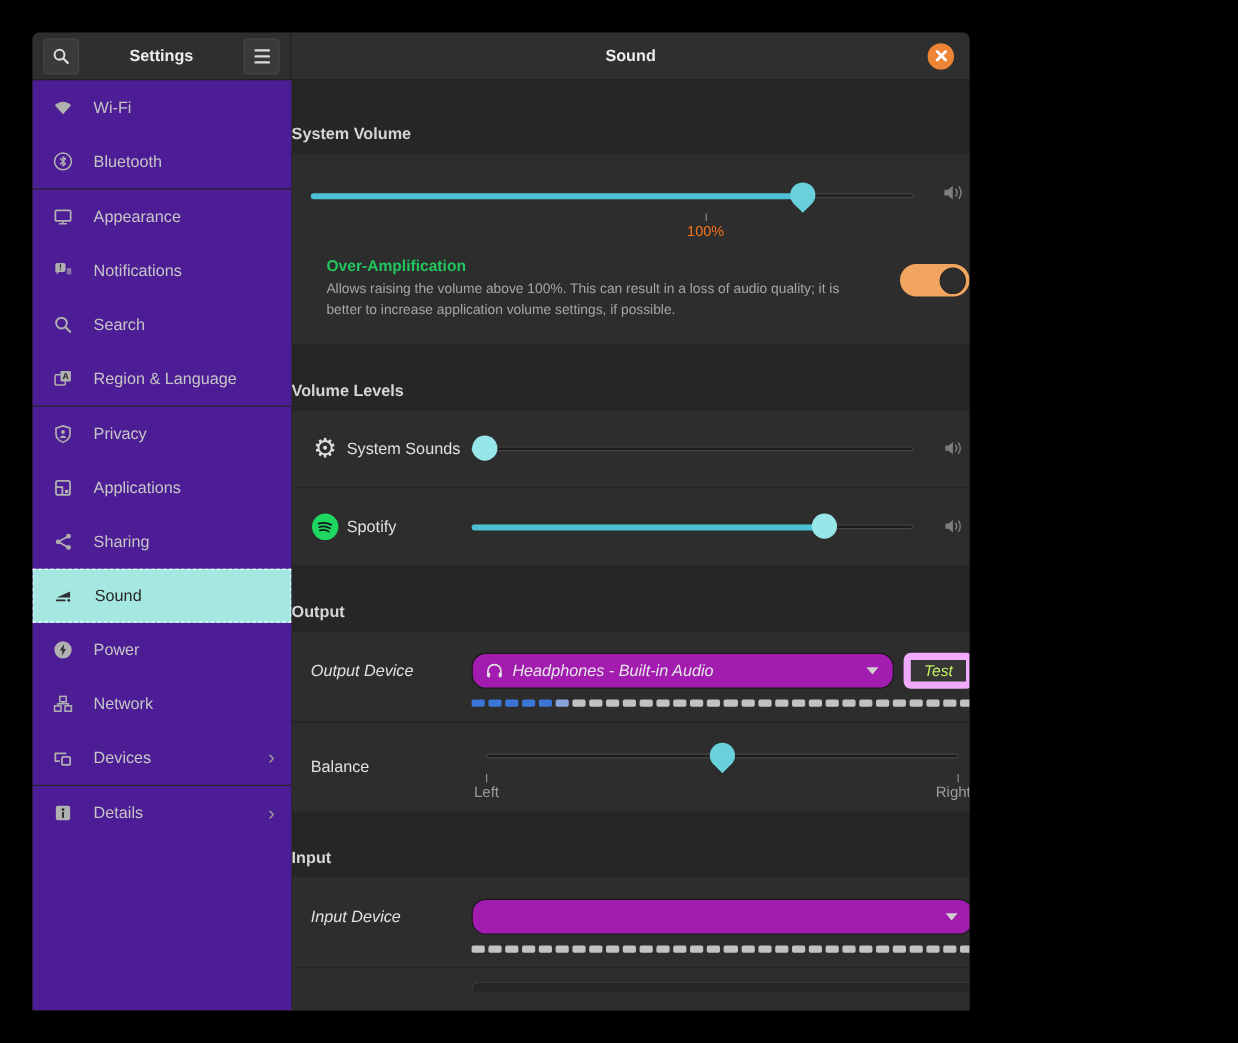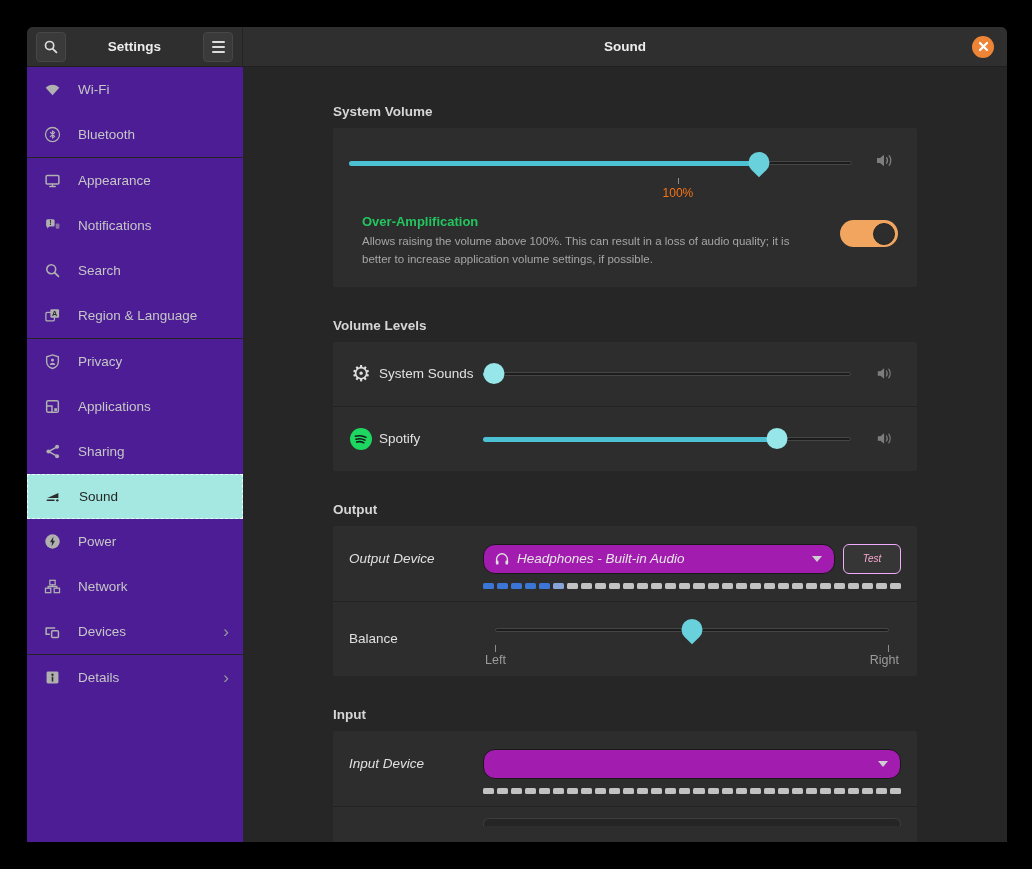--- a/index.html
+++ b/index.html
@@ -1,19 +1,19 @@
 <!DOCTYPE html>
 <html><head>
 <meta charset="utf-8">
 <style>
   * { margin:0; padding:0; box-sizing:border-box; }
   html,body { width:1032px; height:869px; background:#000; overflow:hidden;
     font-family:"Liberation Sans", sans-serif; }
   .stage { position:relative; width:1032px; height:869px; background:#000; }
-  .window { position:absolute; left:27px; top:27px; width:980px; height:815px;
+  .window { position:absolute; left:27px; top:27px; width:781px; height:815px;
     background:#262626; overflow:hidden; border-radius:6px 6px 0 0; display:flex; flex-direction:column; }
 
   
   .titlebar { height:40px; display:flex; flex:0 0 40px; background:#2f2f2f; border-bottom:1px solid #1f1f1f; }
   .titlebar-left { width:216px; flex:0 0 216px; display:flex; align-items:center; padding:0 9px;
     border-right:1px solid #242424; }
   .hdr-btn { width:30px; height:30px; border-radius:4px; background:#3a3a3a; border:1px solid #474747;
     display:flex; align-items:center; justify-content:center; cursor:pointer; }
   .titlebar-left .app-title { flex:1; text-align:center; font-weight:bold; font-size:13.5px; color:#ededed; }
   .titlebar-right { flex:1; position:relative; display:flex; align-items:center; }
@@ -82,22 +82,22 @@
   
   .dev-row { display:flex; padding:18px 16px 12px 16px;font-style:italic; }
   .dev-label { width:134px; flex:0 0 134px; font-size:13.5px; color:#e0e0e0; padding-top:7px; }
   .dev-right { flex:1; }
   .combo-line { display:flex; gap:8px; }
   .combo { height:30px; background:#a21caf; border:1px solid #181818; border-radius:12px;
     display:flex; align-items:center; padding:0 12px 0 10px; cursor:pointer; flex:1; }
   .combo .ctext { flex:1; font-size:13.5px; color:#e6e6e6; padding-left:7px; }
   .combo .arrow { width:0; height:0; border-left:5px solid transparent; border-right:5px solid transparent;
     border-top:6px solid #cfcfcf; }
-  .test-btn { width:58px; flex:0 0 58px; height:30px; background:#363636; border:1px solid #f0abfc;
-    border-radius:6px; color:#f9a8d4; font-size:10px; display:flex; align-items:center;
+  .test-btn { width:58px; flex:0 0 58px; height:30px; background:#363636; border:6px solid #f0abfc;
+    border-radius:6px; color:#bef264; font-size:13px; display:flex; align-items:center;
     justify-content:center; cursor:pointer; }
   .meter { display:flex; gap:3px; margin-top:9px; height:6px; }
   .meter .dash { flex:1; height:6px; border-radius:1.5px; background:#c2c2c2; }
   .meter .dash.on { background:#3b76d6; }
   .meter .dash.semi { background:#87a3d8; }
 
   .balance-row { height:74px; display:flex; align-items:center; padding:0 16px; }
   .balance-right { flex:1; position:relative; padding:0 12px; height:44px; }
   .balance-right .slider { position:absolute; left:12px; right:12px; top:2px; }
   .end-tick { position:absolute; top:28px; width:1px; height:7px; background:#8d8d8d; }

